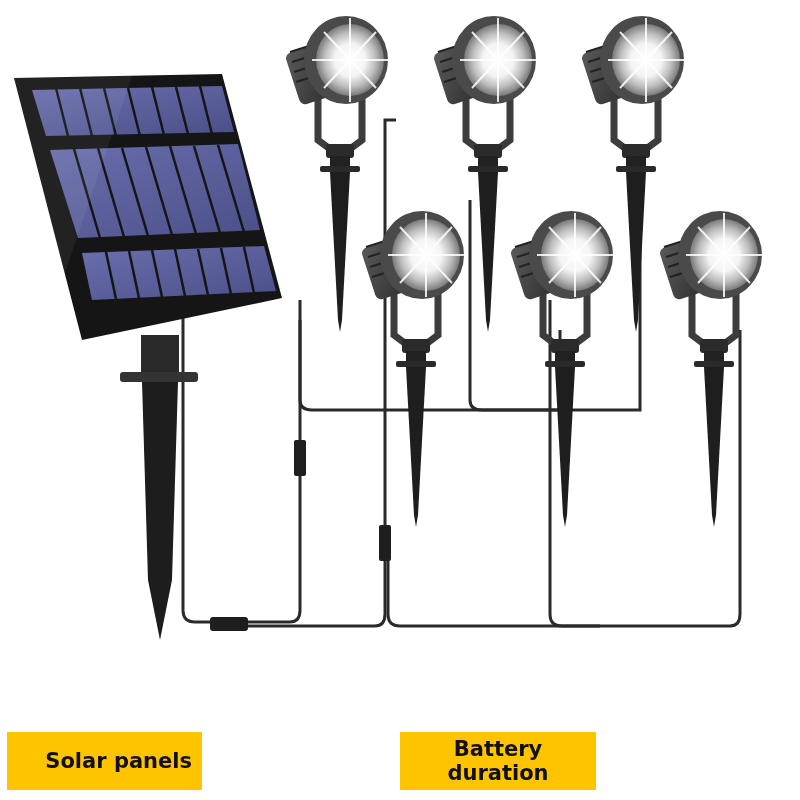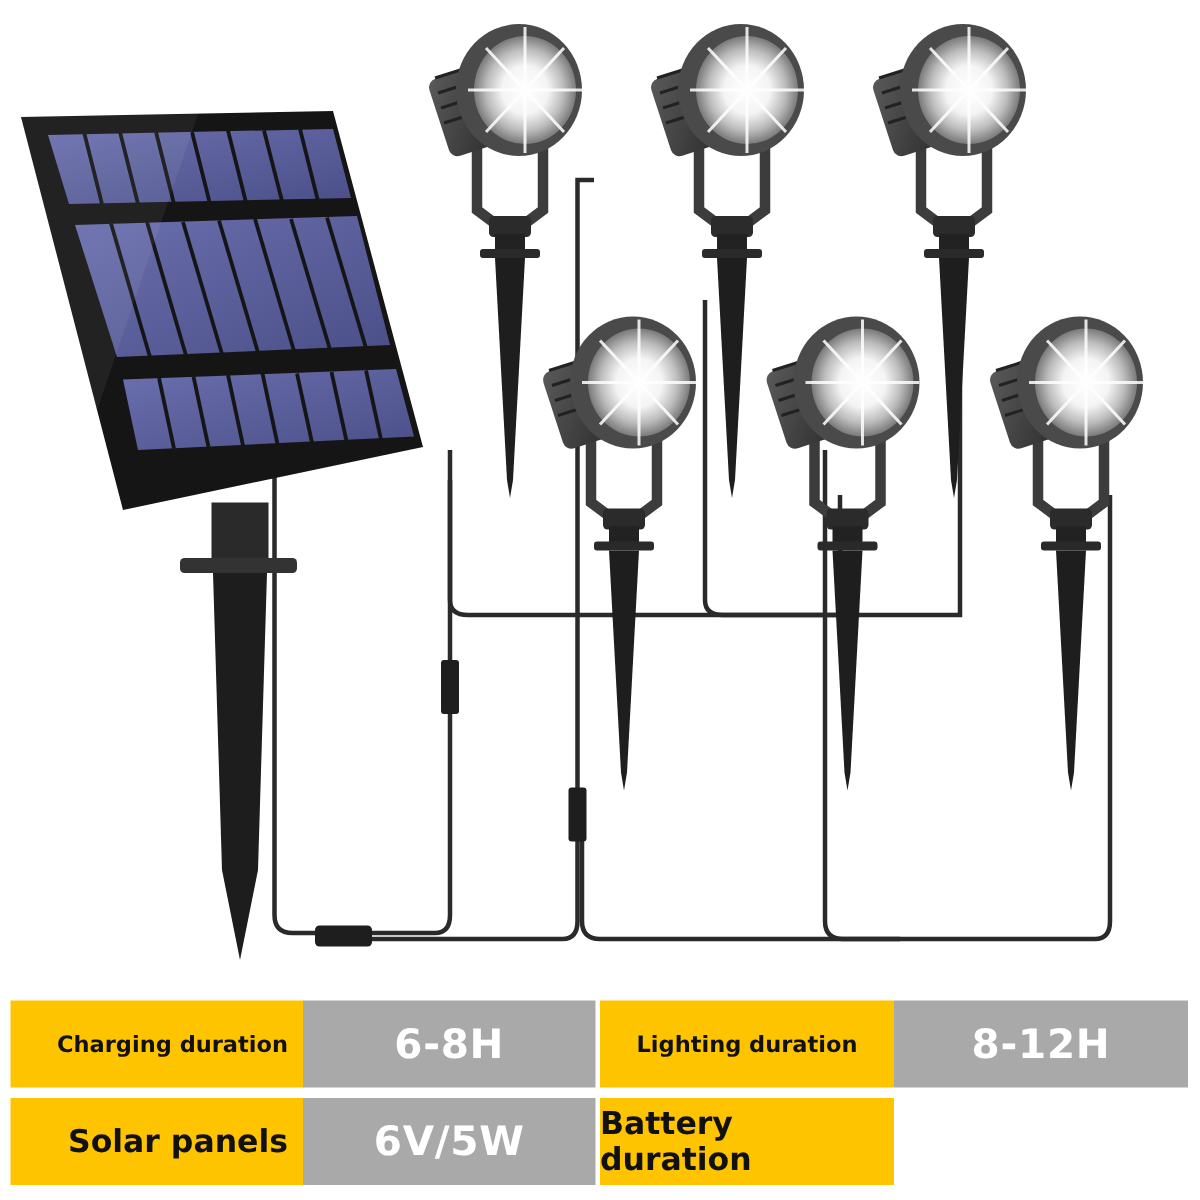--- a/index.html
+++ b/index.html
@@ -10,21 +10,21 @@
   .spec-row.r1{top:0;}
   .spec-row.r2{top:65px;}
   .cell{position:absolute;top:0;height:58px;display:flex;align-items:center;box-sizing:border-box;}
   .label{background:#FFC400;color:#111;font-weight:bold;justify-content:flex-end;padding-right:10px;}
   .value{background:#A9A9A9;color:#fff;font-weight:bold;justify-content:center;}
   .c1{left:0;width:195px;}
   .c2{left:195px;width:195px;}
   .c3{left:393px;width:196px;}
   .c4{left:589px;width:196px;}
   .label.small{font-size:15px;}
-  .label.big{font-size:21px;}
+  .label.big{font-size:21px;text-align:center;}
   .c3.label{justify-content:center;padding-right:0;}
   .value{font-size:27px;letter-spacing:0.5px;}
   .value.tight{font-size:25px;}
 </style>
 </head>
 <body>
 
 <svg id="product" viewBox="0 0 800 660" xmlns="http://www.w3.org/2000/svg">
   <defs>
     <radialGradient id="glow" cx="50%" cy="50%" r="50%">
@@ -121,24 +121,17 @@
 
   <use href="#spot" x="340" y="70"></use>
   <use href="#spot" x="488" y="70"></use>
   <use href="#spot" x="636" y="70"></use>
   <use href="#spot" x="416" y="265"></use>
   <use href="#spot" x="565" y="265"></use>
   <use href="#spot" x="714" y="265"></use>
 </svg>
 
 <div class="spec-table">
-  <div class="spec-row r1">
-    <div class="cell label small c1">Charging duration</div>
-    <div class="cell value c2">6-8H</div>
-    <div class="cell label small c3">Lighting duration</div>
-    <div class="cell value c4">8-12H</div>
-  </div>
   <div class="spec-row r2">
     <div class="cell label big c1">Solar panels</div>
-    <div class="cell value c2">6V/5W</div>
     <div class="cell label big c3">Battery duration</div>
   </div>
 </div>
 
 </body></html>

